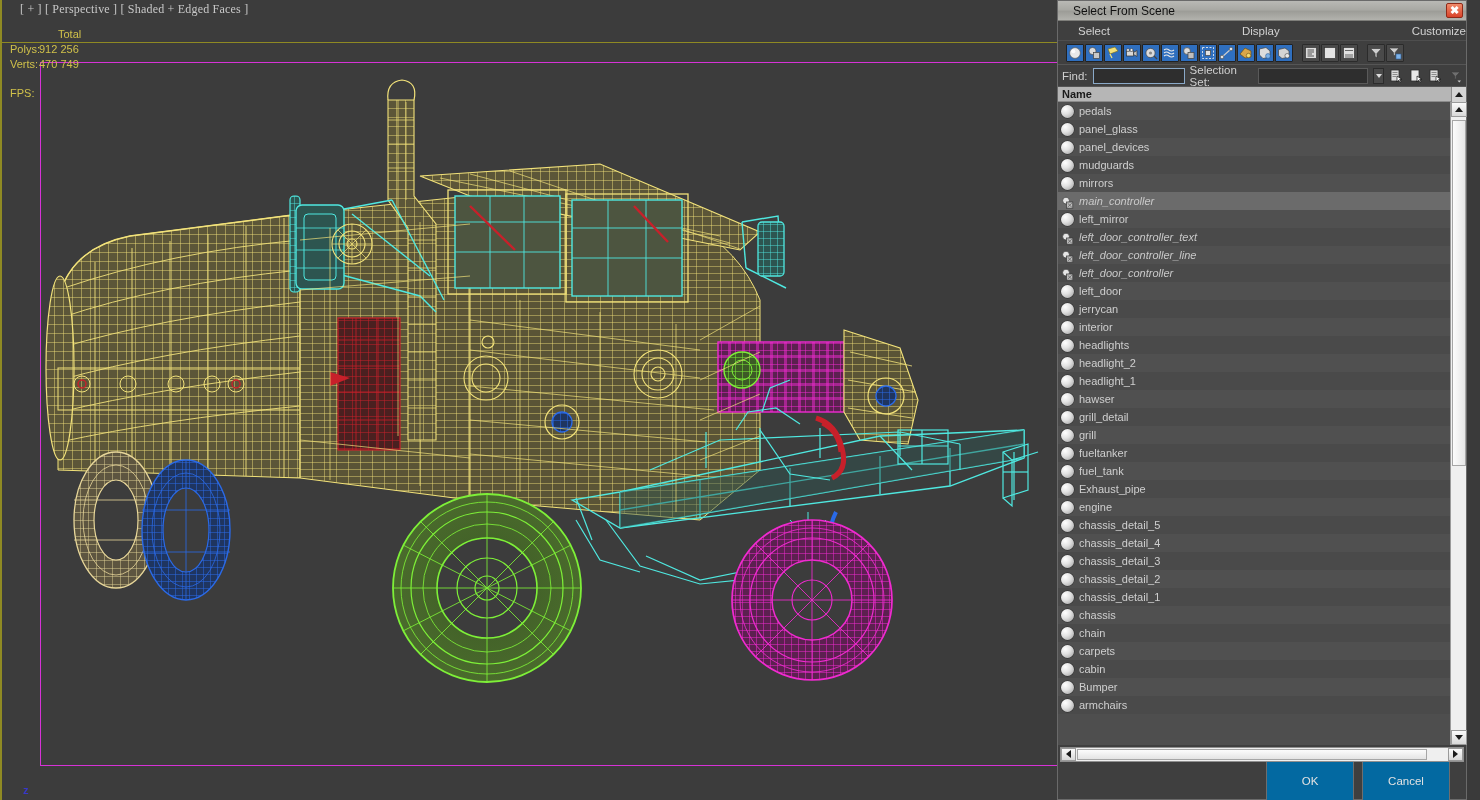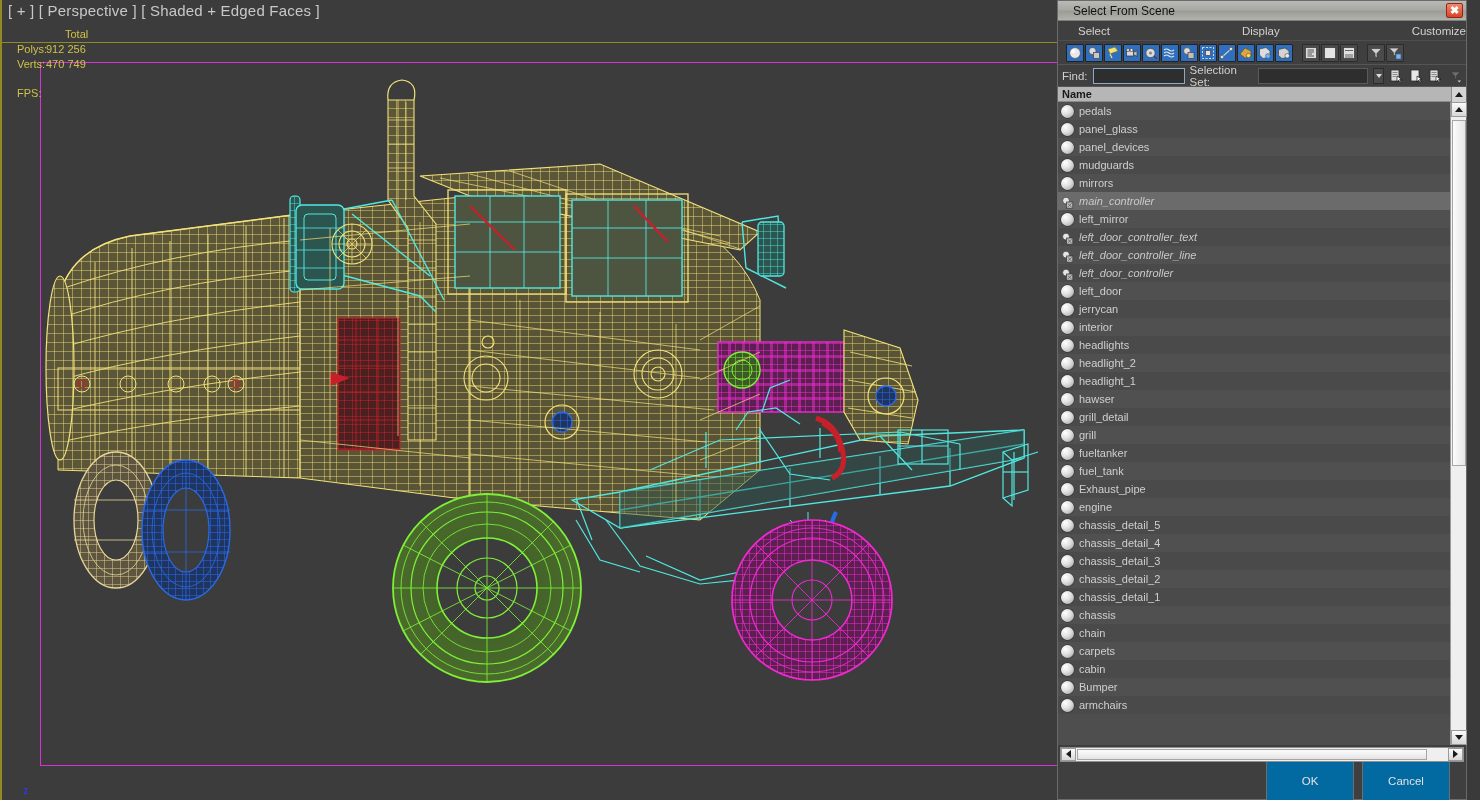--- a/index.html
+++ b/index.html
@@ -5,24 +5,24 @@
   * { box-sizing: border-box; margin:0; padding:0; }
   html,body { width:1480px; height:800px; overflow:hidden; background:#3a3a3a; }
   body { font-family:"Liberation Sans", sans-serif; }
 
   
   #viewport {
     position:absolute; left:0; top:0; width:1057px; height:800px;
     background:#3c3c3c; overflow:hidden;
   }
   #vp-label {
-    position:absolute; left:8px; top:2px; font-size:15px; color:#c8c8c8;
-    letter-spacing:.2px; white-space:nowrap; z-index:6;
-  }
-  #stats { position:absolute; left:10px; top:26px; z-index:6; color:#d0c14a; font-size:11px;margin-left:7px; }
+    position:absolute; left:20px; top:2px; font-size:12px; color:#c8c8c8;
+    letter-spacing:.2px; white-space:nowrap; z-index:6;font-family:Liberation Serif, serif;
+  }
+  #stats { position:absolute; left:10px; top:26px; z-index:6; color:#d0c14a; font-size:11px; }
   #stats .row { display:flex; height:15px; align-items:center; }
   #stats .lab { width:29px; color:#d0c14a; }
   #stats .val { color:#d0c14a; }
   #stats .hdr { margin-left:48px; }
   #stats .fps { margin-top:14px; }
 
   
   .vp-border-top { position:absolute; left:0; top:42px; width:1057px; height:1px; background:#8f8a23; z-index:5; }
   .vp-border-left { position:absolute; left:0; top:0; width:2px; height:800px; background:#8f8a23; z-index:5; }
 

